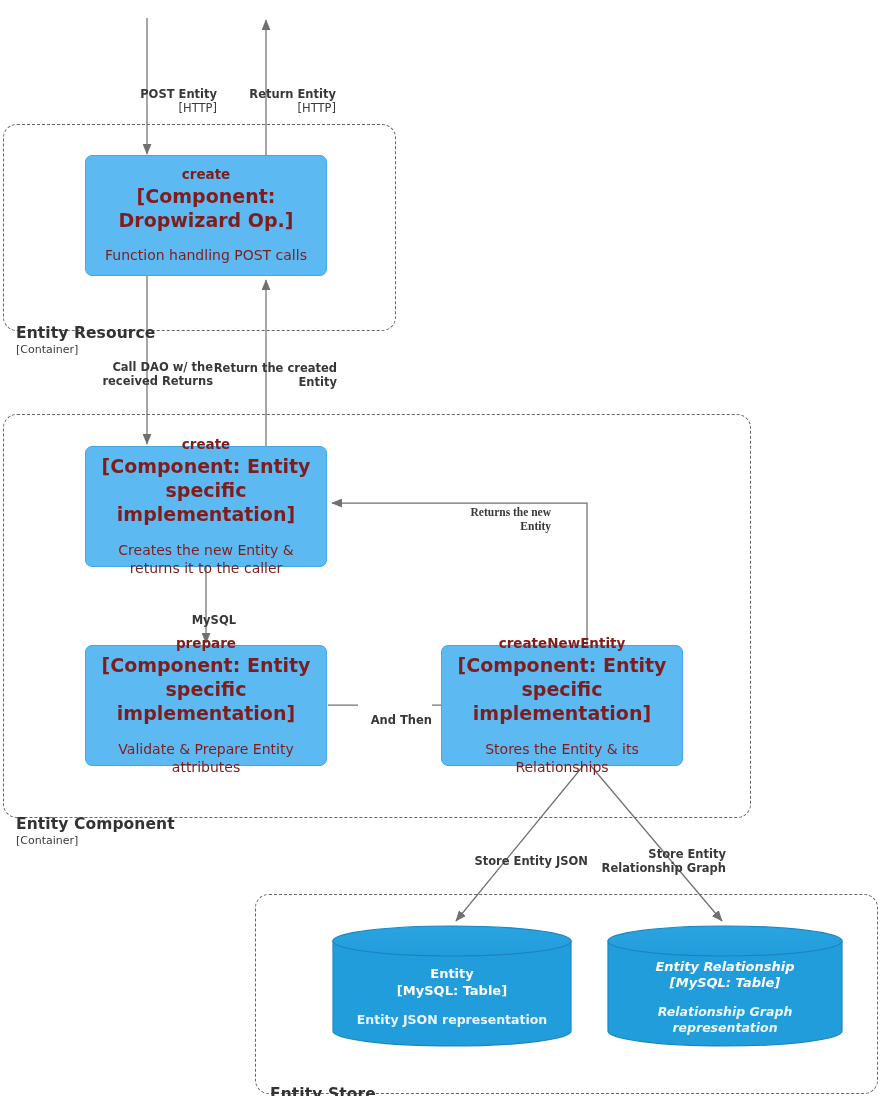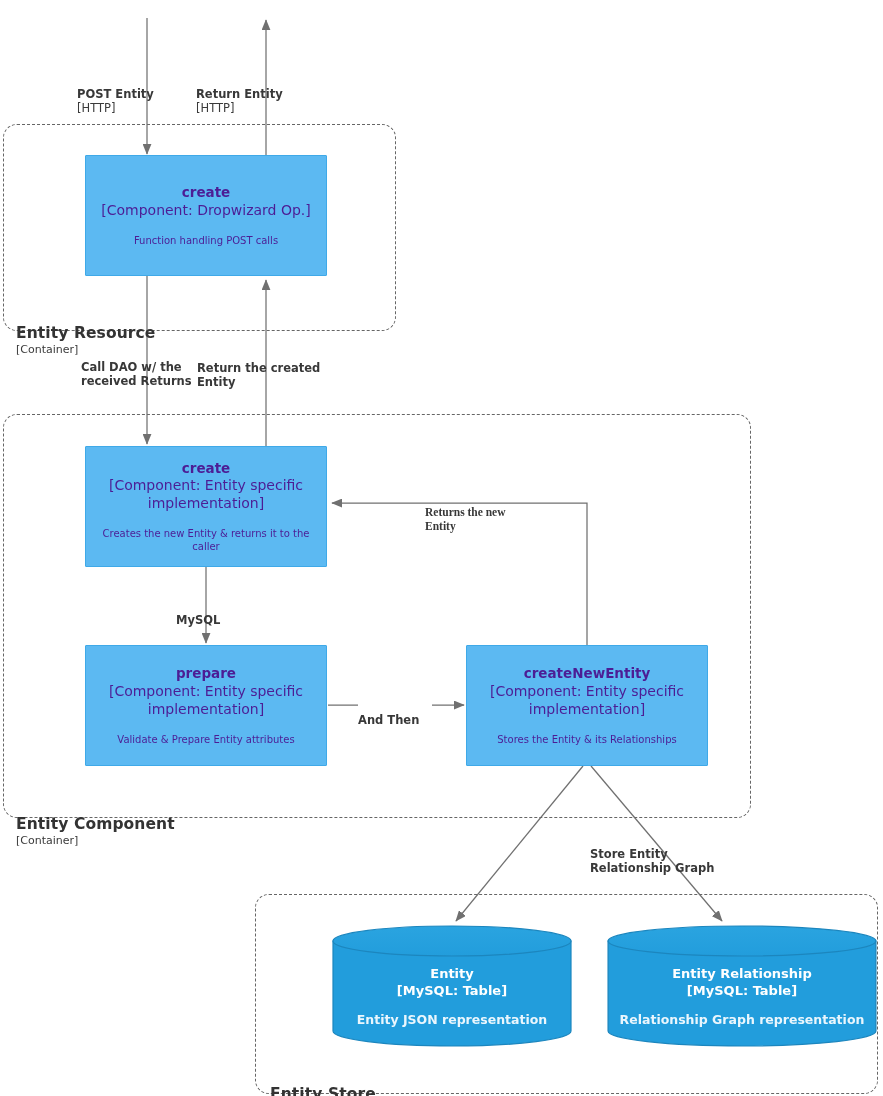--- a/index.html
+++ b/index.html
@@ -54,43 +54,43 @@
     font-weight: normal;
     color: #3a3a3a;
     margin-top: 1px;
   }
 
   
   .component {
     position: absolute;
     background: #5CB9F2;
     border: 1.2px solid #3FA9E8;
-    border-radius: 1px;
+    border-radius: 7px;
     box-sizing: border-box;
-    color: #4c1d95;
+    color: #7f1d1d;
     display: flex;
     flex-direction: column;
     align-items: center;
     justify-content: center;
     text-align: center;
     padding: 6px 8px;
   }
   .component .c-title {
     font-size: 13.5px;
     font-weight: bold;
     line-height: 1.3;
   }
   .component .c-tech {
-    font-size: 14px;
-    font-weight: normal;
+    font-size: 19px;
+    font-weight: bold;
     line-height: 1.28;
     margin-top: 0px;
   }
   .component .c-desc {
-    font-size: 10px;
+    font-size: 14px;
     font-weight: normal;
     line-height: 1.3;
     margin-top: 14px;
   }
 
   
   .database {
     position: absolute;
   }
   .db-shape {
@@ -133,21 +133,21 @@
     color: #eaf6fd;
   }
 
   
   .edge-label {
     position: absolute;
     color: #383838;
     font-size: 11.5px;
     font-weight: bold;
     line-height: 1.28;
-    text-align: left;
+    text-align: right;
     white-space: pre-line;
     background: transparent;
   }
   .edge-label .lbl-tech {
     display: block;
     font-weight: normal;
     font-size: 11.5px;
     color: #3a3a3a;
   }
 </style>
@@ -221,39 +221,39 @@
     <span class="c-tech">[Component: Entity specific implementation]</span>
     <span class="c-desc">Creates the new Entity &amp; returns it to the caller</span>
   </div>
 
   <div class="component" style="left:85px; top:645px; width:242px; height:121px;">
     <span class="c-title">prepare</span>
     <span class="c-tech">[Component: Entity specific implementation]</span>
     <span class="c-desc">Validate &amp; Prepare Entity attributes</span>
   </div>
 
-  <div class="component" style="left:466px; top:645px; width:242px; height:121px;">
+  <div class="component" style="left:441px; top:645px; width:242px; height:121px;">
     <span class="c-title">createNewEntity</span>
     <span class="c-tech">[Component: Entity specific implementation]</span>
     <span class="c-desc">Stores the Entity &amp; its Relationships</span>
   </div>
 
   <div class="database" style="left:332px; top:925px; width:240px; height:122px;">
     <svg class="db-shape" viewBox="0 0 240 122" preserveAspectRatio="none">
       <path d="M1,16 L1,106 A119,15 0 0 0 239,106 L239,16 Z" fill="#229DDC" stroke="#1C86BE" stroke-width="1.2"></path>
       <ellipse cx="120" cy="16" rx="119" ry="15" fill="url(#dbTop)" stroke="#1C86BE" stroke-width="1.2"></ellipse>
     </svg>
     <div class="db-text">
       <span class="d-title">Entity</span>
       <span class="d-tech">[MySQL: Table]</span>
       <span class="d-desc">Entity JSON representation</span>
     </div>
   </div>
 
-  <div class="database" style="left:607px; top:925px; width:270px; height:122px;">
+  <div class="database" style="left:607px; top:925px; width:236px; height:122px;font-style:italic;">
     <svg class="db-shape" viewBox="0 0 240 122" preserveAspectRatio="none">
       <path d="M1,16 L1,106 A119,15 0 0 0 239,106 L239,16 Z" fill="#229DDC" stroke="#1C86BE" stroke-width="1.2"></path>
       <ellipse cx="120" cy="16" rx="119" ry="15" fill="url(#dbTop)" stroke="#1C86BE" stroke-width="1.2"></ellipse>
     </svg>
     <div class="db-text">
       <span class="d-title">Entity Relationship</span>
       <span class="d-tech">[MySQL: Table]</span>
       <span class="d-desc">Relationship Graph representation</span>
     </div>
   </div>
@@ -284,19 +284,22 @@
   </div>
 
   <div class="edge-label" style="left:176px; top:598px; width:60px;">
     <span>MySQL</span>
   </div>
 
   <div class="edge-label" style="left:358px; top:698px; width:74px; background:#ffffff;">
     <span>And Then</span>
   </div>
 
+  <div class="edge-label" style="left:452px; top:839px; width:136px;">
+    <span>Store Entity JSON</span>
+  </div>
 
   <div class="edge-label" style="left:590px; top:832px; width:136px;">
     <span>Store Entity
 Relationship Graph</span>
   </div>
 
 </div>
 
 </body></html>

